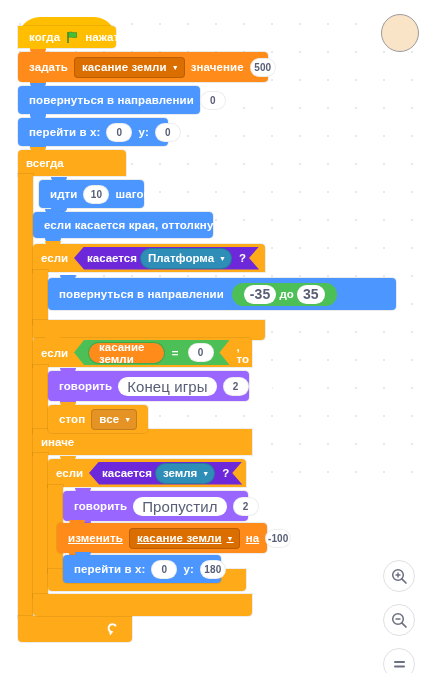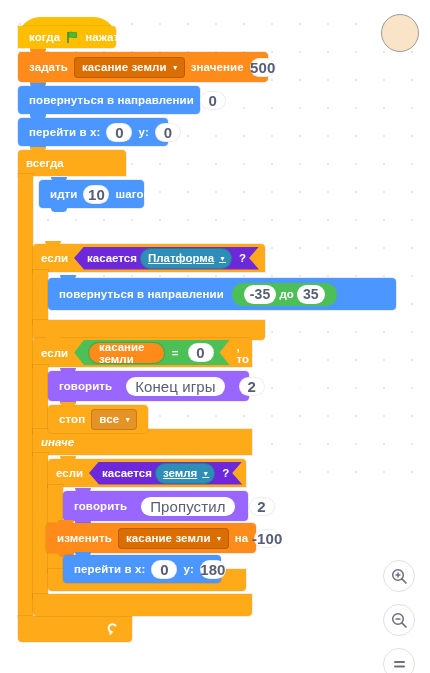--- a/index.html
+++ b/index.html
@@ -32,25 +32,25 @@
     box-shadow: 0 0 0 1px rgba(0,0,0,0.08);
     letter-spacing: 0.1px;
   }
   .lbl { padding: 0 3px; }
 
   
   .c-events   { background: #FFBF00; }
   .c-control  { background: #FFAB19; }
   .c-control-d{ background: #E59324; }
   .c-motion   { background: #4C97FF; }
-  .c-looks    { background: #9966FF; gap: 8px; }
+  .c-looks    { background: #9966FF; }
   .c-vars     { background: #FF8C1A; }
   .c-vars-d   { background: #DB6E00; }
   .c-sense    { background: #6d28d9; text-align: right; }
-  .c-sense-d  { background: #2E8EB8; text-decoration: underline; }
+  .c-sense-d  { background: #2E8EB8; }
   .c-oper     { background: #4CBF56; }
 
   
   .notch::before {
     content: ""; position: absolute; left: 12px; top: -3px;
     width: 16px; height: 5px; border-radius: 0 0 5px 5px;
     background: inherit;
   }
   
   .bump::after {
@@ -68,21 +68,21 @@
   .oval-num {
     background: #ffffff;
     color: #575E75;
     border-radius: 14px;
     min-width: 26px;
     height: 19px;
     display: inline-flex;
     align-items: center;
     justify-content: center;
     padding: 0 7px;
-    font-size: 15px;
+    font-size: 10px;
     font-weight: bold;
     margin: 0 3px;
     box-shadow: inset 0 0 0 1px rgba(0,0,0,0.07);
   }
   .oval-txt {
     background: #ffffff;
     color: #575E75;
     border-radius: 14px;
     height: 19px;
     display: inline-flex;
@@ -260,20 +260,23 @@
       </svg>
     </div>
   </div>
 
   <div class="blk c-motion notch bump" style="left:39px; top:180px; width:105px; height:28px;">
     <span class="lbl">идти</span>
     <span class="oval-num">10</span>
     <span class="lbl">шагов</span>
   </div>
 
+  <div class="blk c-motion notch bump" style="left:33px; top:212px; width:180px; height:26px;">
+    <span class="lbl">если касается края, оттолкнуться</span>
+  </div>
 
   <div class="cblock">
     <div class="c-head notch" style="left:33px; top:244px; width:232px; height:28px;">
       <span>если</span>
       <span class="hex c-sense" style="margin-left:6px;">
         <span>касается</span>
         <span class="dd dd-round c-sense-d">
           <span>Платформа</span>
           <span class="arrow">▼</span>
         </span>
@@ -299,21 +302,21 @@
       <span>если</span>
       <span class="hex c-oper" style="margin-left:6px; height:25px;">
         <span class="reporter c-vars">касание земли</span>
         <span class="lbl" style="margin:0 3px;">=</span>
         <span class="oval-num">0</span>
       </span>
       <span style="margin-left:5px;">, то</span>
     </div>
     <div class="c-spine" style="left:33px; top:365px; width:15px; height:68px;"></div>
 
-    <div class="c-mid" style="left:33px; top:429px; width:219px; height:26px;font-style:italic;">
+    <div class="c-mid" style="left:33px; top:429px; width:219px; height:26px;">
       <span>иначе</span>
     </div>
     <div class="c-spine" style="left:33px; top:453px; width:15px; height:145px;"></div>
     <div class="c-foot" style="left:33px; top:594px; width:219px; height:22px;"></div>
   </div>
 
   <div class="blk c-looks notch bump" style="left:48px; top:371px; width:201px; height:30px;">
     <span class="lbl">говорить</span>
     <span class="oval-txt">Конец игры</span>
     <span class="oval-num">2</span>
@@ -345,21 +348,21 @@
     <div class="c-foot" style="left:48px; top:569px; width:198px; height:22px;"></div>
   </div>
 
   <div class="blk c-looks notch bump" style="left:63px; top:491px; width:185px; height:30px;">
     <span class="lbl">говорить</span>
     <span class="oval-txt">Пропустил</span>
     <span class="oval-num">2</span>
     <span class="lbl">секунд</span>
   </div>
 
-  <div class="blk c-vars notch bump" style="left:46px; top:523px; width:210px; height:30px;">
+  <div class="blk c-vars notch bump" style="left:57px; top:523px; width:210px; height:30px;text-decoration:underline;">
     <span class="lbl">изменить</span>
     <span class="dd c-vars-d">
       <span>касание земли</span>
       <span class="arrow">▼</span>
     </span>
     <span class="lbl">на</span>
     <span class="oval-num">-100</span>
   </div>
 
   <div class="blk c-motion notch" style="left:63px; top:555px; width:158px; height:28px;">

